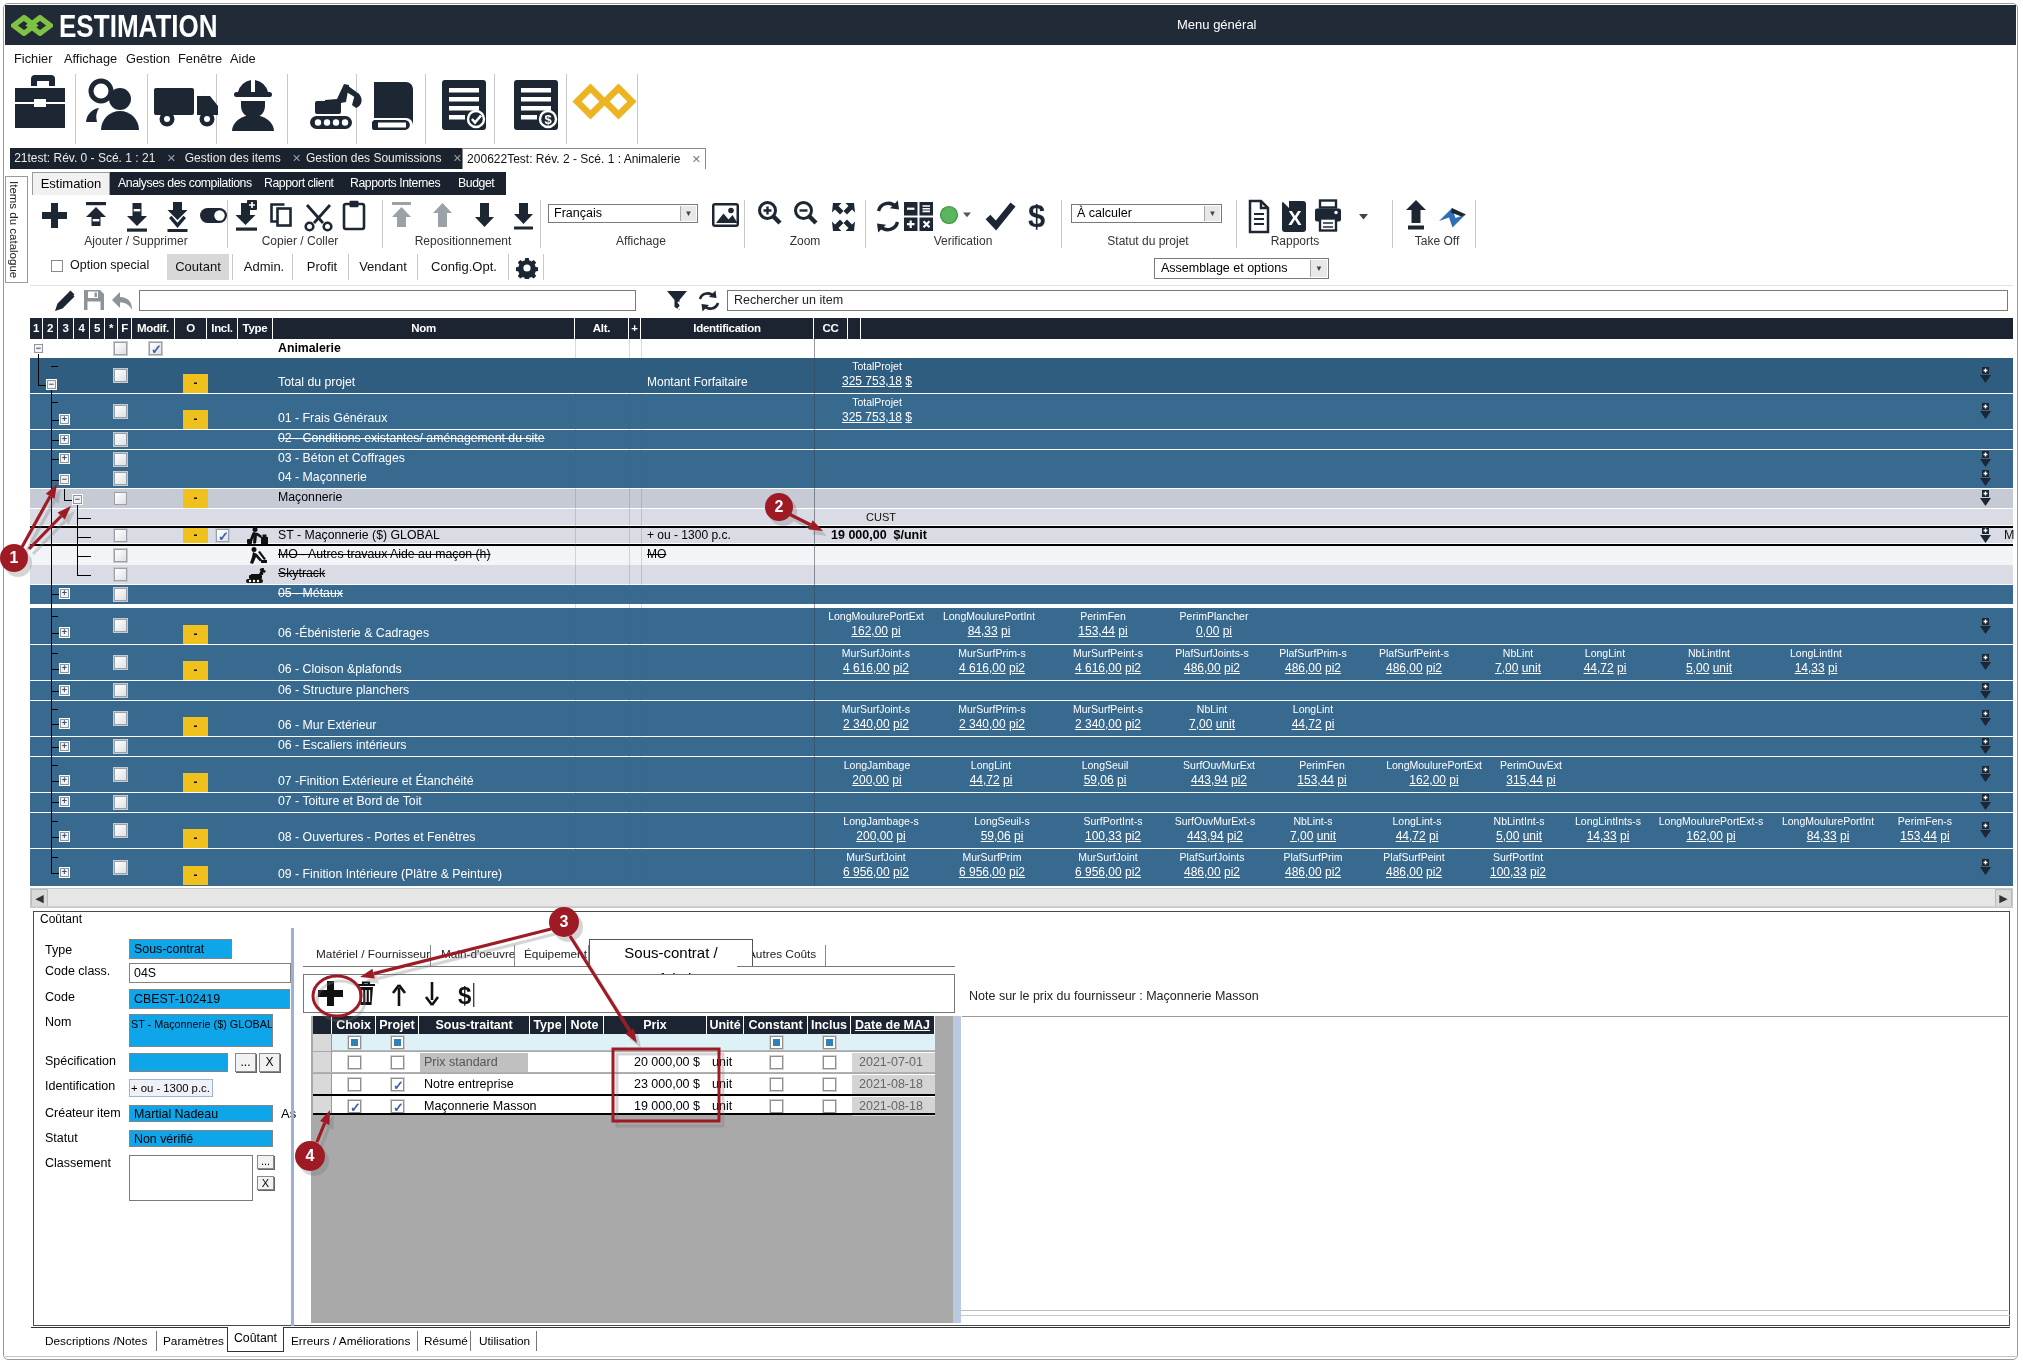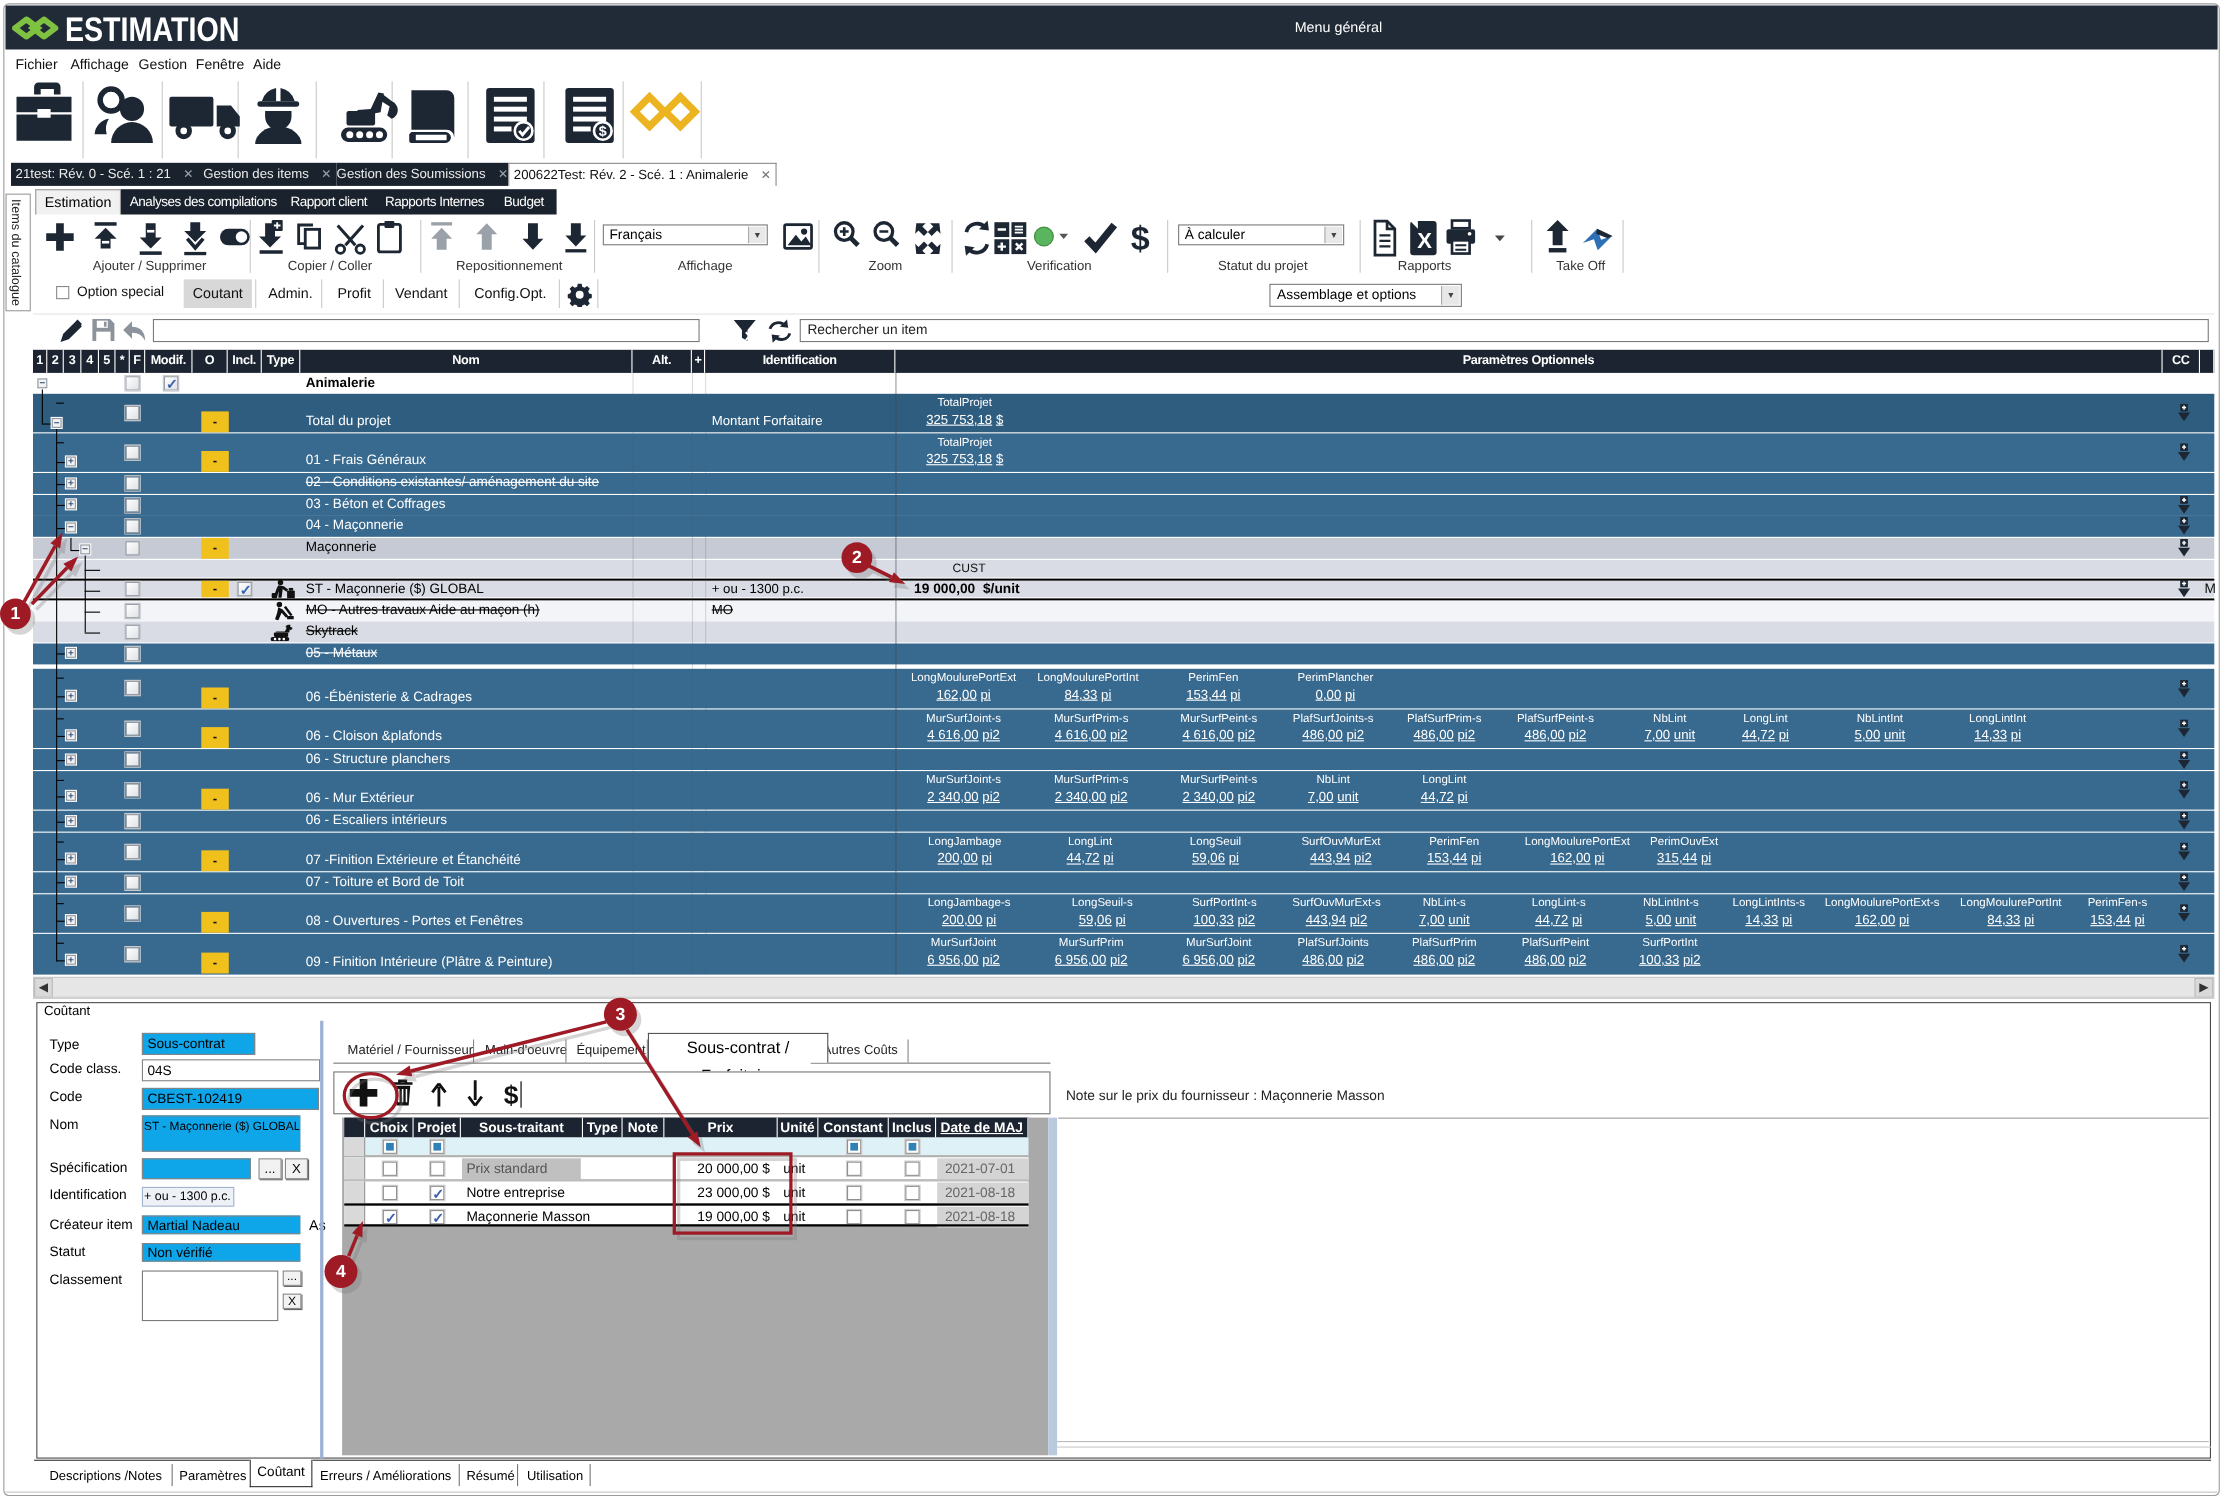--- a/index.html
+++ b/index.html
@@ -369,21 +369,20 @@
     <div class="hcell" style="width:13px">*</div>
     <div class="hcell" style="width:14px">F</div>
     <div class="hcell" style="width:43px">Modif.</div>
     <div class="hcell" style="width:32px">O</div>
     <div class="hcell" style="width:31px">Incl.</div>
     <div class="hcell" style="width:35px">Type</div>
     <div class="hcell" style="width:302px">Nom</div>
     <div class="hcell" style="width:54px">Alt.</div>
     <div class="hcell" style="width:12px">+</div>
     <div class="hcell" style="width:173px">Identification</div>
-    <div class="hcell" style="width:1152px">Paramètres Optionnels</div>
     <div class="hcell" style="width:34px">CC</div>
     <div class="hcell" style="width:13px"></div>
   </div>
 <div class="row " style="top:339px;height:19px">
     <div class="cb" style="left:84px;top:3px"></div>
     <div class="cb" style="left:119px;top:3px"></div>
     <div class="ck" style="left:121px;top:5px">✓</div>
     <div class="nm" style="top:2px"><b>Animalerie</b></div>
   </div>
 <div class="row bD" style="top:358px;height:35px">

